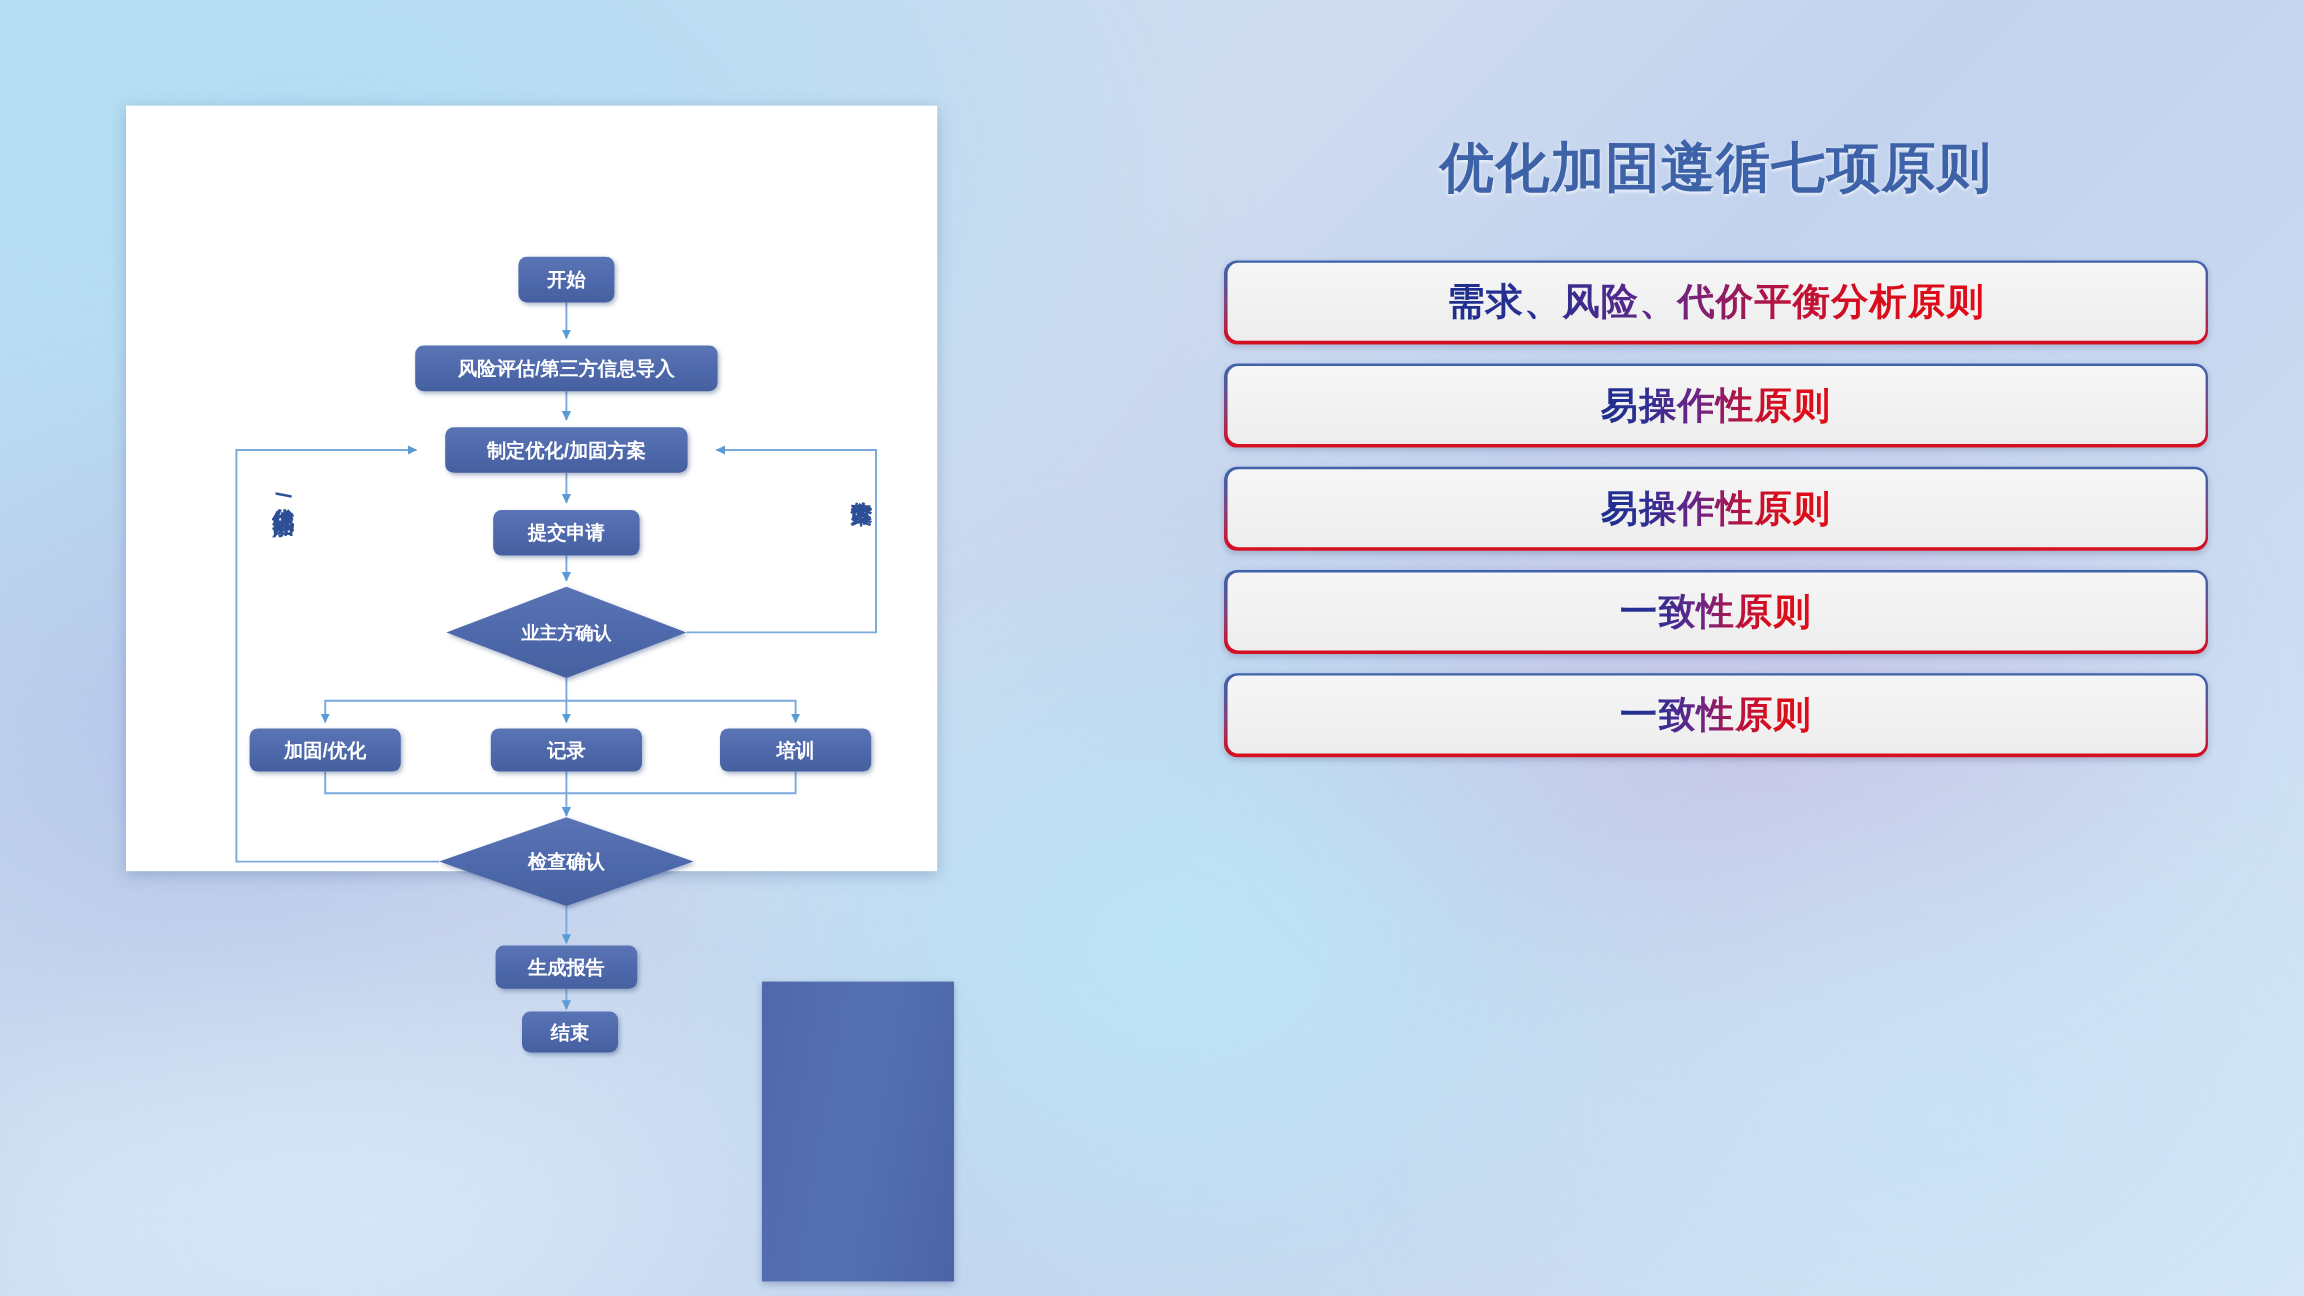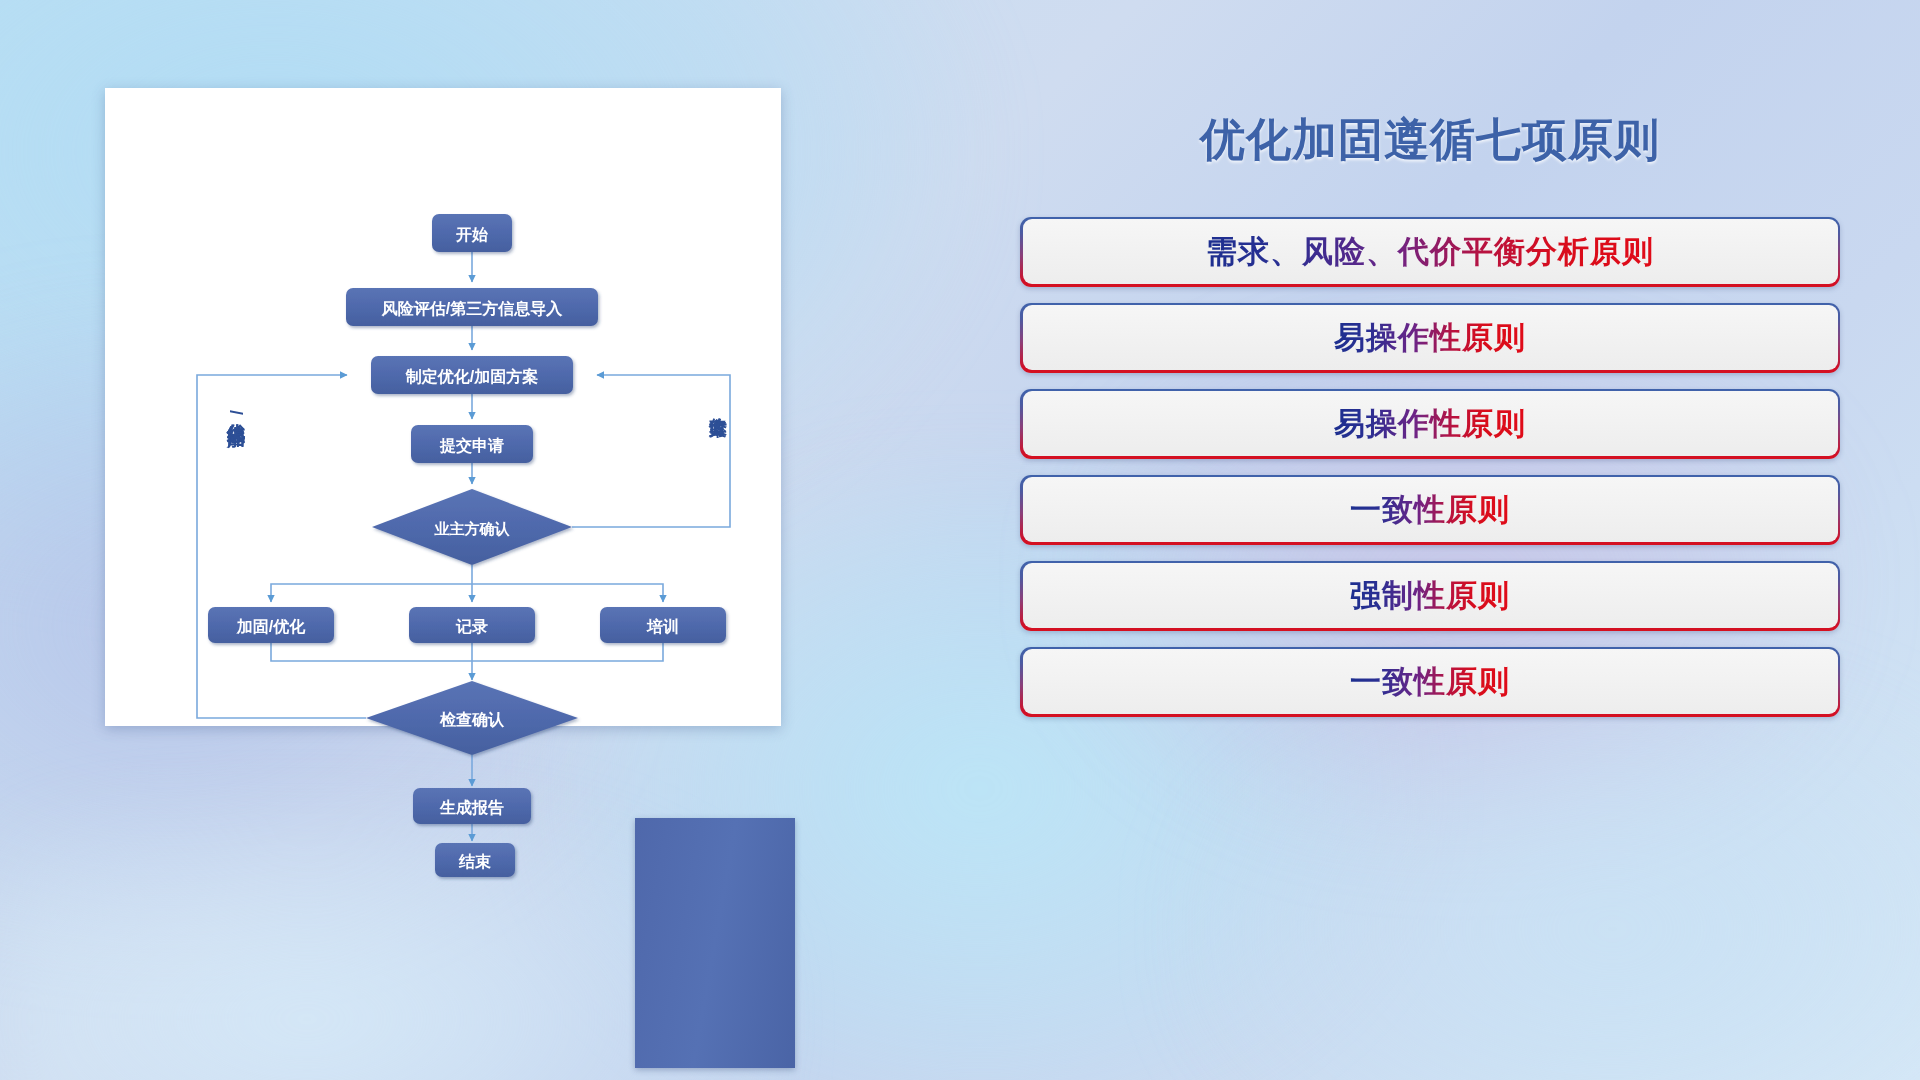--- a/index.html
+++ b/index.html
@@ -212,22 +212,17 @@
         <span class="principle-text">易操作性原则</span>
       </div>
     </div>
     <div class="principle-item">
       <div class="principle-inner">
         <span class="principle-text">一致性原则</span>
       </div>
     </div>
     <div class="principle-item">
       <div class="principle-inner">
-        <span class="principle-text">强制性原则</span>
-      </div>
-    </div>
-    <div class="principle-item">
-      <div class="principle-inner">
         <span class="principle-text">一致性原则</span>
       </div>
     </div>
   </div>
 </div>
 
 </body></html>

